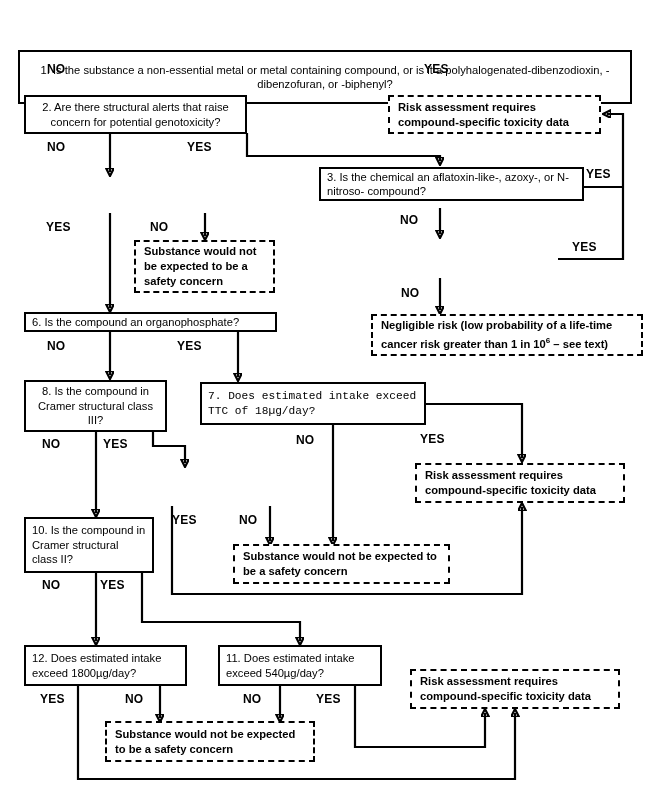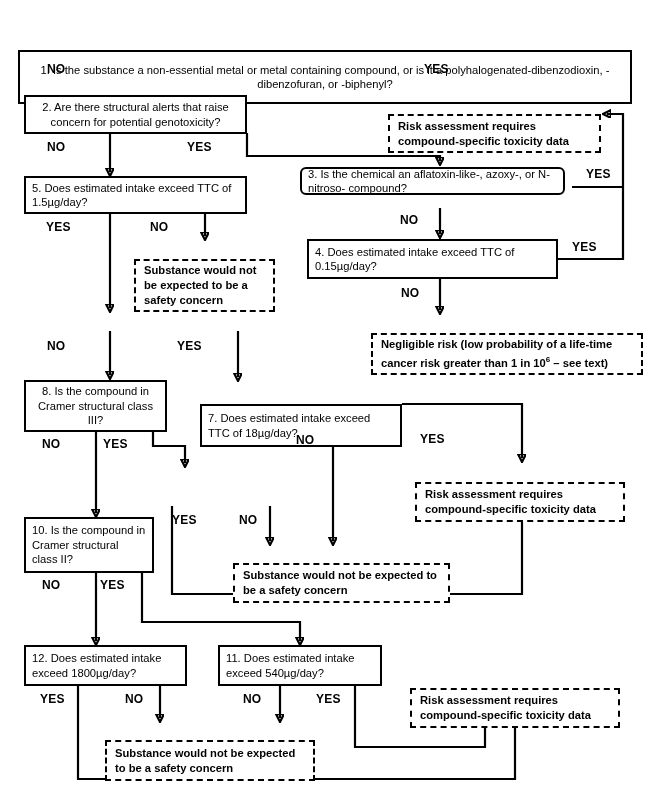--- a/index.html
+++ b/index.html
@@ -30,21 +30,20 @@
     box-sizing:border-box;
     border:2px dashed #000;
     background:#fff;
     font-size:11.2px;
     line-height:15px;
     font-weight:bold;
     color:#000;
     padding:4px 8px;
     display:flex;
     align-items:center;
-    margin-top:19px;
   }
   .dashed > span{display:block;width:100%;}
   .lbl{
     position:absolute;
     font-size:12px;
     font-weight:bold;
     color:#000;
     letter-spacing:.2px;
     white-space:nowrap;
   }
@@ -118,46 +117,43 @@
   </div>
 
   <div class="box ctr" style="left:24px;top:95px;width:223px;height:39px;">
     <span>2. Are there structural alerts that raise concern for potential genotoxicity?</span>
   </div>
 
   <div class="dashed" style="left:388px;top:95px;width:213px;height:39px;">
     <span>Risk assessment requires compound-specific toxicity data</span>
   </div>
 
-  <div class="box" style="left:300px;top:167px;width:265px;height:28px;border-radius:6px;">
+  <div class="box" style="left:319px;top:167px;width:265px;height:34px;">
     <span>3. Is the chemical an aflatoxin-like-, azoxy-, or N-nitroso- compound?</span>
   </div>
 
-  <div class="box" style="left:307px;top:239px;width:251px;height:40px;">
-    <span>4. Does estimated intake exceed TTC of 0.15µg/day?</span>
-  </div>
-
-  <div class="box" style="left:24px;top:176px;width:223px;height:38px;">
-    <span>5. Does estimated intake exceed TTC of 1.5µg/day?</span>
-  </div>
+
 
   <div class="dashed" style="left:134px;top:240px;width:141px;height:53px;">
     <span>Substance would not be expected to be a safety concern</span>
   </div>
 
   <div class="dashed" style="left:371px;top:314px;width:272px;height:42px;">
     <span><span>Negligible risk (low probability of a life-time cancer risk greater than 1 in 10</span><sup>6</sup><span> – see text)</span></span>
   </div>
 
+  <div class="box" style="left:24px;top:312px;width:253px;height:20px;padding-top:2px;padding-bottom:2px;">
+    <span>6. Is the compound an organophosphate?</span>
+  </div>
 
   <div class="box" style="left:24px;top:380px;width:143px;height:52px;text-align:center;">
     <span>8. Is the compound in Cramer structural class III?</span>
   </div>
 
-  <div class="box" style="left:200px;top:404px;width:202px;height:43px;">
+  <div class="box" style="left:200px;top:382px;width:226px;height:43px;font-family:Liberation Mono, monospace;">
     <span>7. Does estimated intake exceed TTC of 18µg/day?</span>
   </div>
 
 
   <div class="dashed" style="left:415px;top:463px;width:210px;height:40px;">
     <span>Risk assessment requires compound-specific toxicity data</span>
   </div>
 
   <div class="box" style="left:24px;top:517px;width:130px;height:56px;">
     <span>10. Is the compound in Cramer structural class II?</span>

